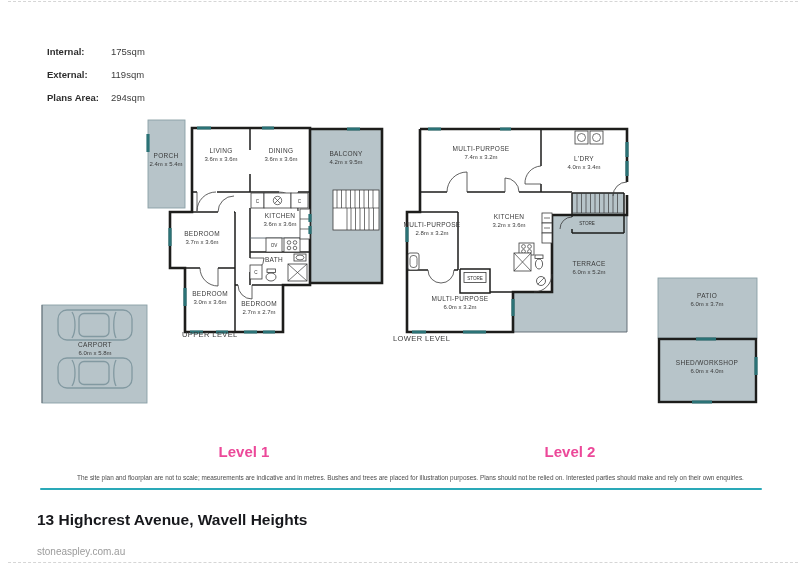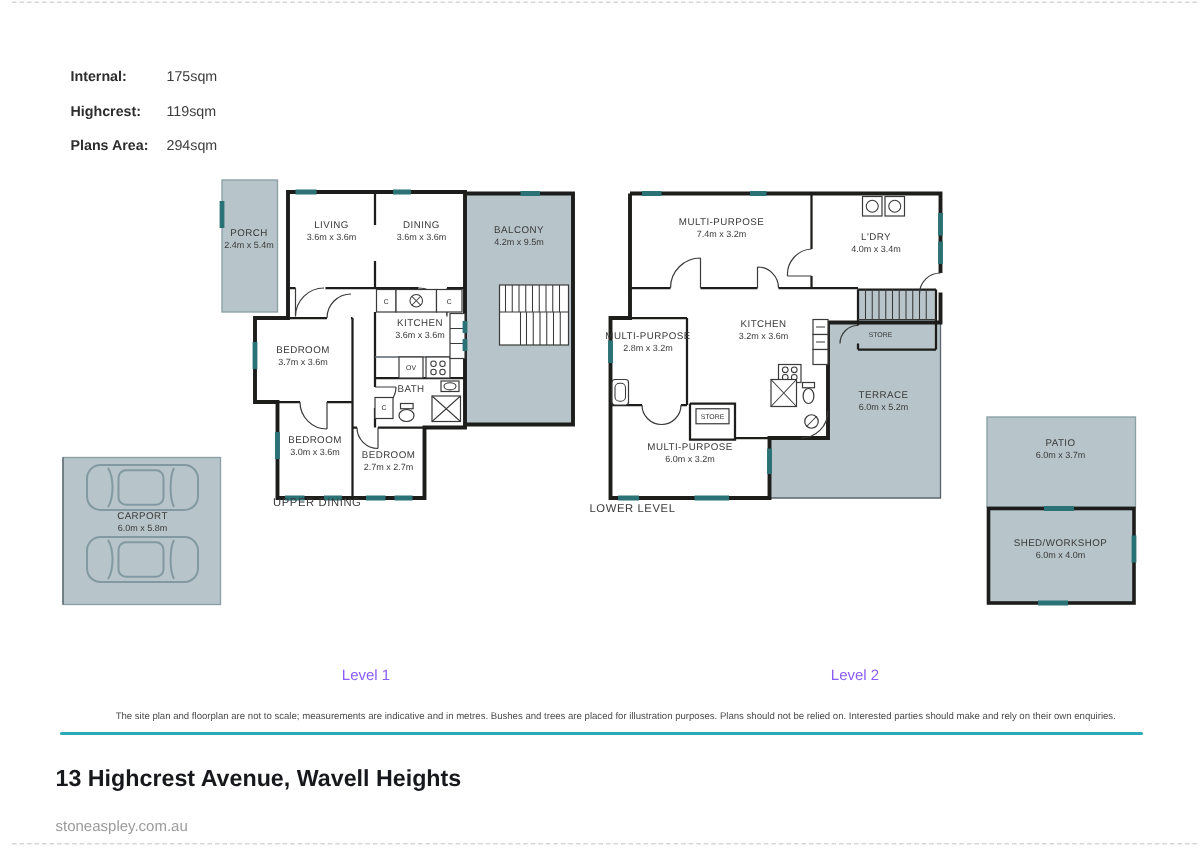--- a/index.html
+++ b/index.html
@@ -26,22 +26,22 @@
   .area-info{position:absolute;left:47px;top:47px;font-size:9.5px;line-height:10px;}
   .area-row{margin-bottom:13px;white-space:nowrap;}
   .area-label{display:inline-block;width:64px;font-weight:bold;color:#2d2d2d;}
   .area-value{color:#3c3c3c;}
   .rl{position:absolute;transform:translate(-50%,-50%);display:flex;flex-direction:column;
       align-items:center;text-align:center;line-height:1.4;white-space:nowrap;}
   .rname{font-size:6.5px;letter-spacing:.3px;color:#3a3a3a;}
   .rdims{font-size:6px;color:#3a3a3a;}
   .tl{position:absolute;transform:translate(-50%,-50%);font-size:4.6px;color:#333;white-space:nowrap;}
   .zone{position:absolute;font-size:7.5px;letter-spacing:.4px;color:#3a3a3a;white-space:nowrap;}
-  .caption{position:absolute;transform:translate(-50%,-50%);font-size:10px;font-weight:normal;
-           color:#8b5cf6;white-space:nowrap;}
+  .caption{position:absolute;transform:translate(-50%,-50%);font-size:15px;font-weight:bold;
+           color:#ec4899;white-space:nowrap;}
   .disclaimer{position:absolute;left:0;top:474px;width:100%;text-align:center;font-size:6.4px;
               color:#4c4c4c;}
   .divider{position:absolute;left:40px;top:488px;width:722px;height:2px;background:#2aa9b8;border-radius:1px;}
   .address{position:absolute;left:37px;top:511px;font-size:15.5px;font-weight:bold;color:#17181c;white-space:nowrap;}
   .website{position:absolute;left:37px;top:546px;font-size:10px;color:#9b9b9b;white-space:nowrap;}
 </style>
 </head>
 <body>
 
 <div class="page">
@@ -199,21 +199,21 @@
       <rect class="shed" x="659" y="339" width="97" height="63"></rect>
       <path class="win" d="M696,339 H716 M756,357 V375 M692,402 H712"></path>
     </g>
   </svg>
 
   <div class="area-info">
     <div class="area-row">
       <span class="area-label">Internal:</span><span class="area-value">175sqm</span>
     </div>
     <div class="area-row">
-      <span class="area-label">Highcrest:</span><span class="area-value">119sqm</span>
+      <span class="area-label">External:</span><span class="area-value">119sqm</span>
     </div>
     <div class="area-row">
       <span class="area-label">Plans Area:</span><span class="area-value">294sqm</span>
     </div>
   </div>
 
   <div class="rl" style="left:166px;top:160px">
     <span class="rname">PORCH</span>
     <span class="rdims">2.4m x 5.4m</span>
   </div>
@@ -245,21 +245,21 @@
     <span class="rdims">3.0m x 3.6m</span>
   </div>
   <div class="rl" style="left:259px;top:308px">
     <span class="rname">BEDROOM</span>
     <span class="rdims">2.7m x 2.7m</span>
   </div>
   <div class="rl" style="left:95px;top:349px">
     <span class="rname">CARPORT</span>
     <span class="rdims">6.0m x 5.8m</span>
   </div>
-  <div class="zone" style="left:182px;top:330px">UPPER DINING</div>
+  <div class="zone" style="left:182px;top:330px">UPPER LEVEL</div>
 
   <div class="tl" style="left:257.5px;top:200.5px">C</div>
   <div class="tl" style="left:299.5px;top:200.5px">C</div>
   <div class="tl" style="left:256px;top:272px">C</div>
   <div class="tl" style="left:274px;top:245px">OV</div>
 
   <div class="rl" style="left:481px;top:153px">
     <span class="rname">MULTI-PURPOSE</span>
     <span class="rdims">7.4m x 3.2m</span>
   </div>

